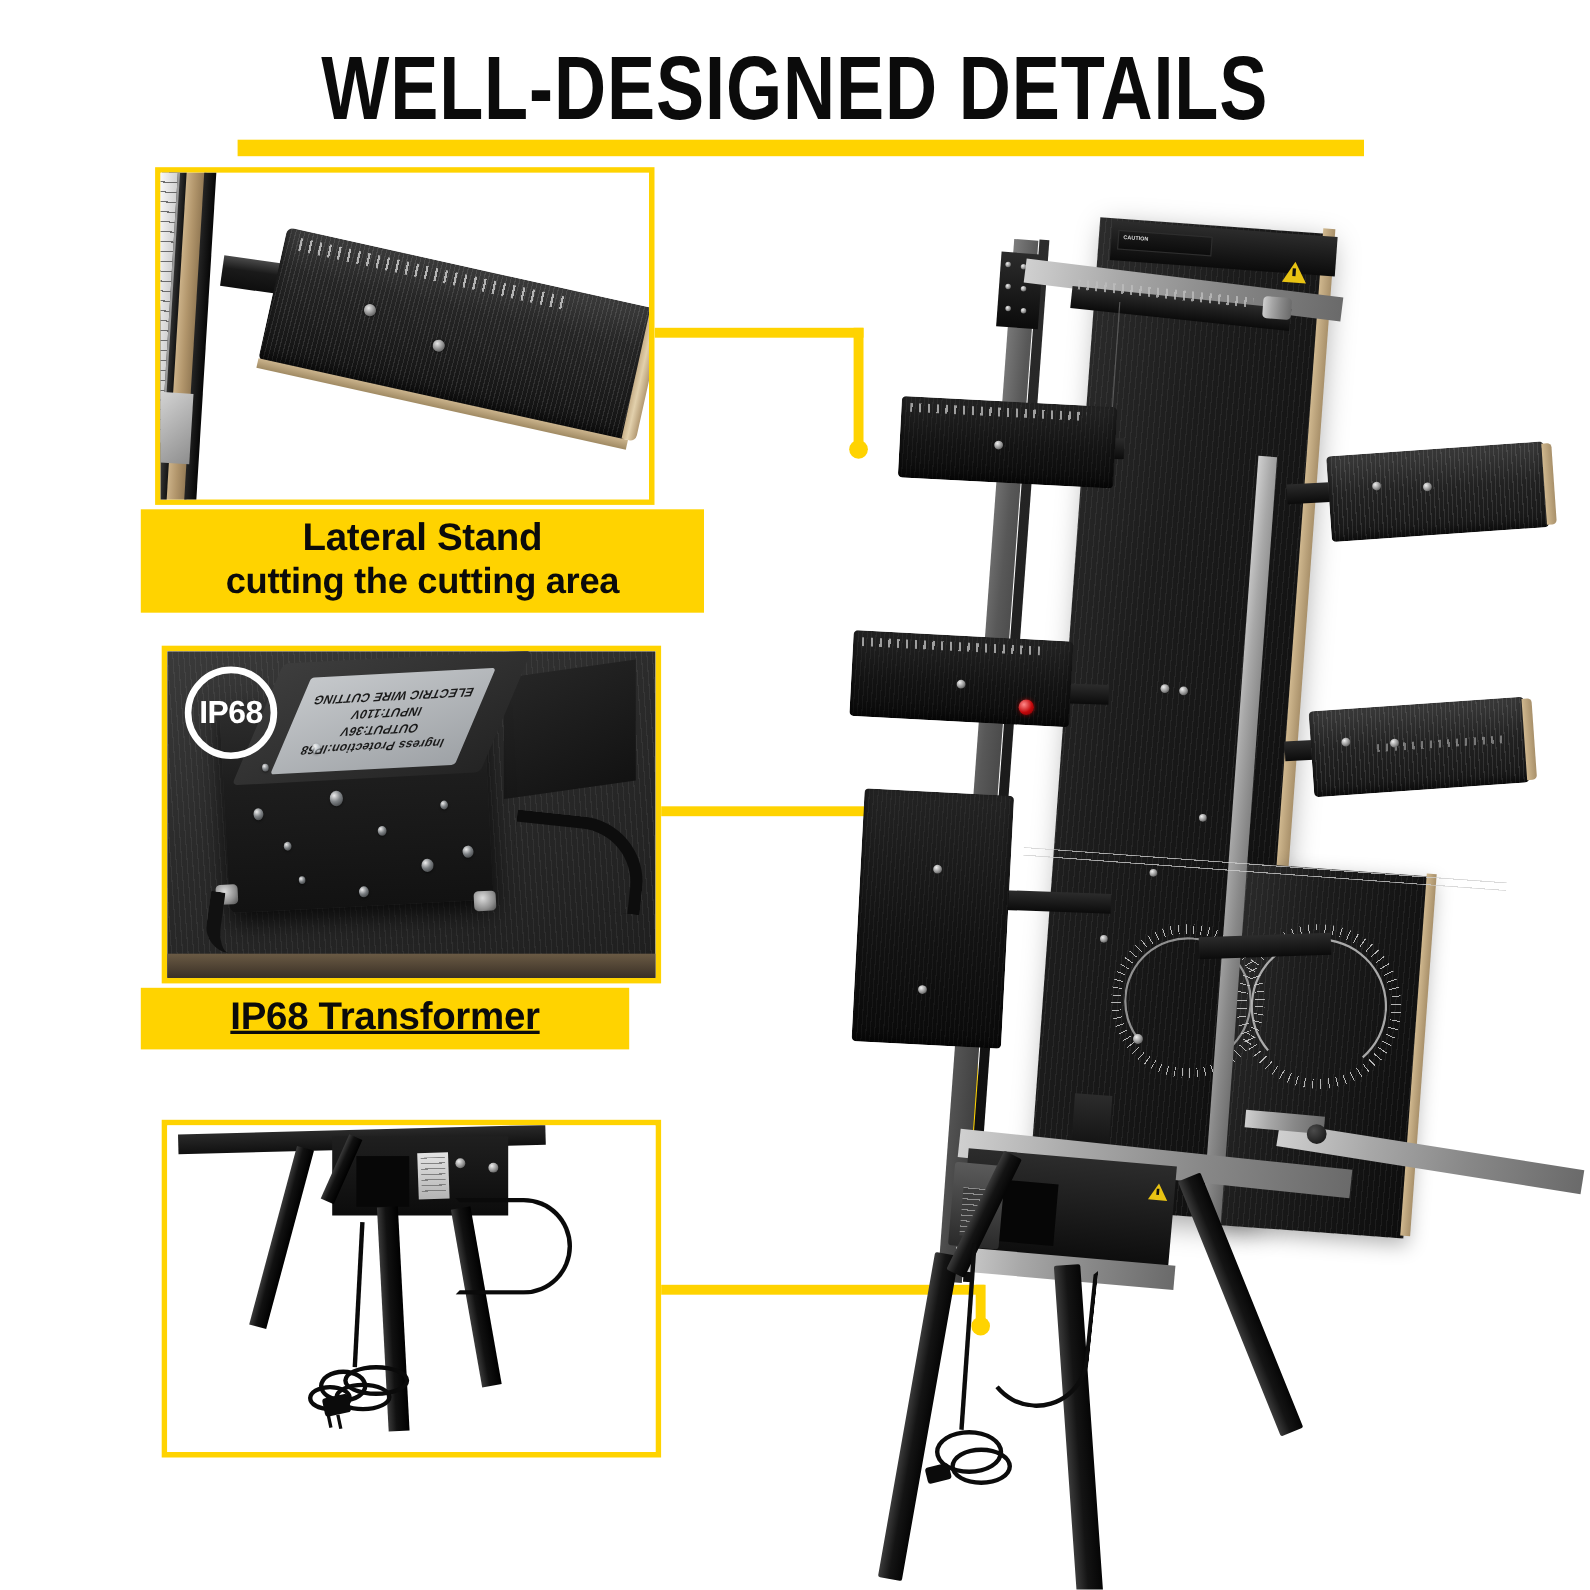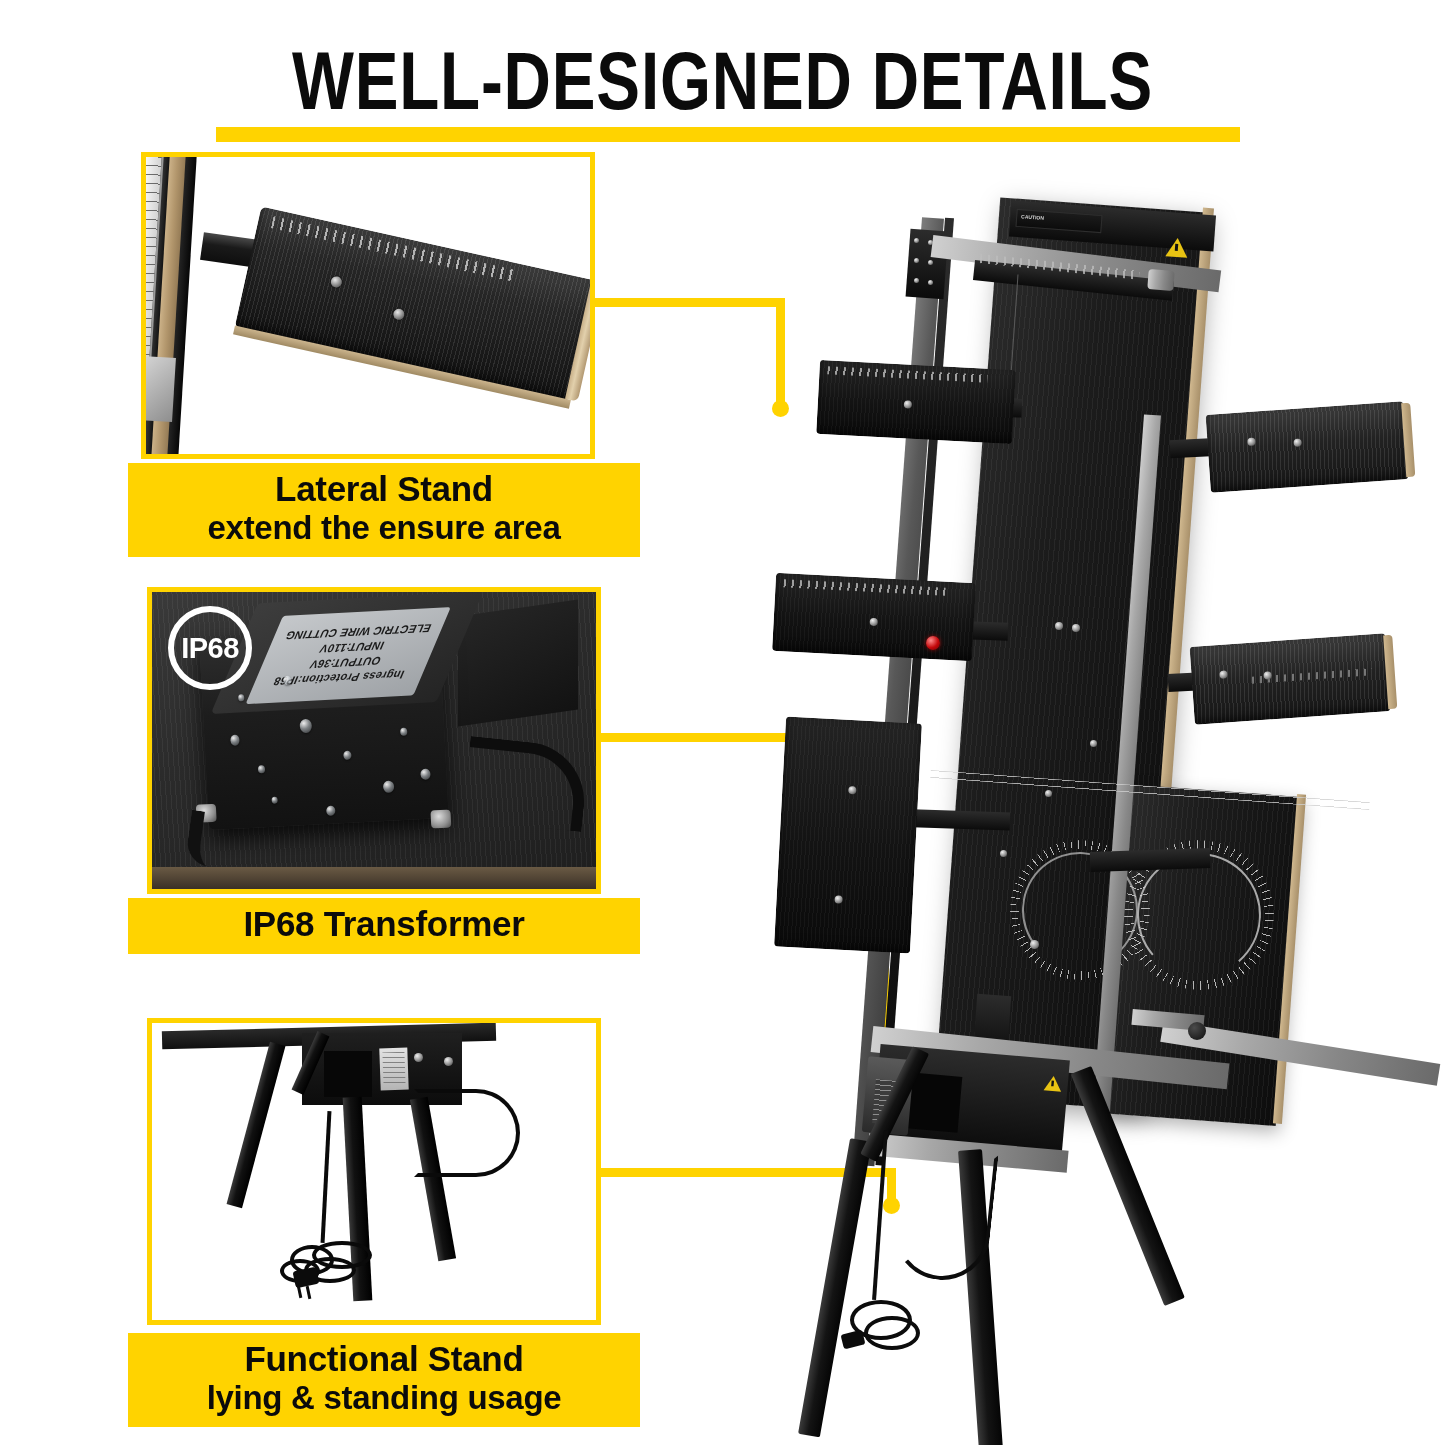--- a/index.html
+++ b/index.html
@@ -363,21 +363,21 @@
         <div class="p1-scale"></div>
         <div class="p1-screw" style="left:84px; top:52px;"></div>
         <div class="p1-screw" style="left:152px; top:70px;"></div>
         <div class="p1-plate-edge"></div>
         <div class="p1-plate-edge-b"></div>
       </div>
     </div>
   </div>
   <div class="caption" style="left:128px; top:463px; width:512px;">
     <div class="c-main">Lateral Stand</div>
-    <div class="c-sub">extend the ensure area</div>
+    <div class="c-sub">cutting the cutting area</div>
   </div>
 
   <div class="photo-frame" id="photo2">
     <div class="photo-inner">
       <div class="p2-bg"></div>
       <div class="p2-shadowbox"></div>
       <div class="p2-floorwood"></div>
       <div class="p2-cord2"></div>
       <div class="p2-box">
         <div class="p2-box-top"></div>
@@ -402,21 +402,21 @@
         <div class="p2-drop" style="left:82px;  top:40px;  width:8px; height:9px;"></div>
         <div class="p2-foot" style="left:-12px; top:164px;"></div>
         <div class="p2-foot" style="left:222px; top:182px;"></div>
       </div>
       <div class="p2-cord"></div>
       <div class="ip68-badge">
         <span>IP68</span>
       </div>
     </div>
   </div>
-  <div class="caption" style="left:128px; top:898px; width:512px;">
+  <div class="caption" style="left:128px; top:898px; width:444px;text-decoration:underline;">
     <div class="c-main">IP68 Transformer</div>
   </div>
 
   <div class="photo-frame" id="photo3">
     <div class="photo-inner">
       <div class="p3-bg"></div>
       <div class="p3-top"></div>
       <div class="p3-body"></div>
       <div class="p3-recess"></div>
       <div class="p3-tag">
@@ -434,24 +434,20 @@
       <div class="p3-cord-v"></div>
       <div class="p3-coil" style="left:138px; top:222px; width:44px; height:30px;"></div>
       <div class="p3-coil" style="left:152px; top:234px; width:52px; height:26px;"></div>
       <div class="p3-coil" style="left:128px; top:236px; width:40px; height:24px;"></div>
       <div class="p3-coil" style="left:160px; top:218px; width:60px; height:28px;"></div>
       <div class="p3-plug"></div>
       <div class="p3-plug-pin" style="left:146px; top:262px; transform:rotate(-12deg);"></div>
       <div class="p3-plug-pin" style="left:155px; top:263px; transform:rotate(-12deg);"></div>
     </div>
   </div>
-  <div class="caption" style="left:128px; top:1333px; width:512px;">
-    <div class="c-main">Functional Stand</div>
-    <div class="c-sub">lying &amp; standing usage</div>
-  </div>
 
   <div id="hero">
 
     <div class="hero-el board" style="left:300px; top:55px; width:206px; height:900px; transform: rotate(4.2deg); transform-origin: top center; box-shadow: 6px 8px 26px rgba(0,0,0,.35);"></div>
 
     <div class="hero-el plyedge" style="left:503px; top:58px; width:11px; height:900px; transform: rotate(4.2deg); transform-origin: top center;"></div>
 
     <div class="hero-el board" style="left:412px; top:640px; width:176px; height:330px; transform: rotate(4.2deg); box-shadow: 4px 6px 18px rgba(0,0,0,.3);"></div>
     <div class="hero-el plyedge" style="left:585px; top:644px; width:9px; height:330px; transform: rotate(4.2deg);"></div>
 

